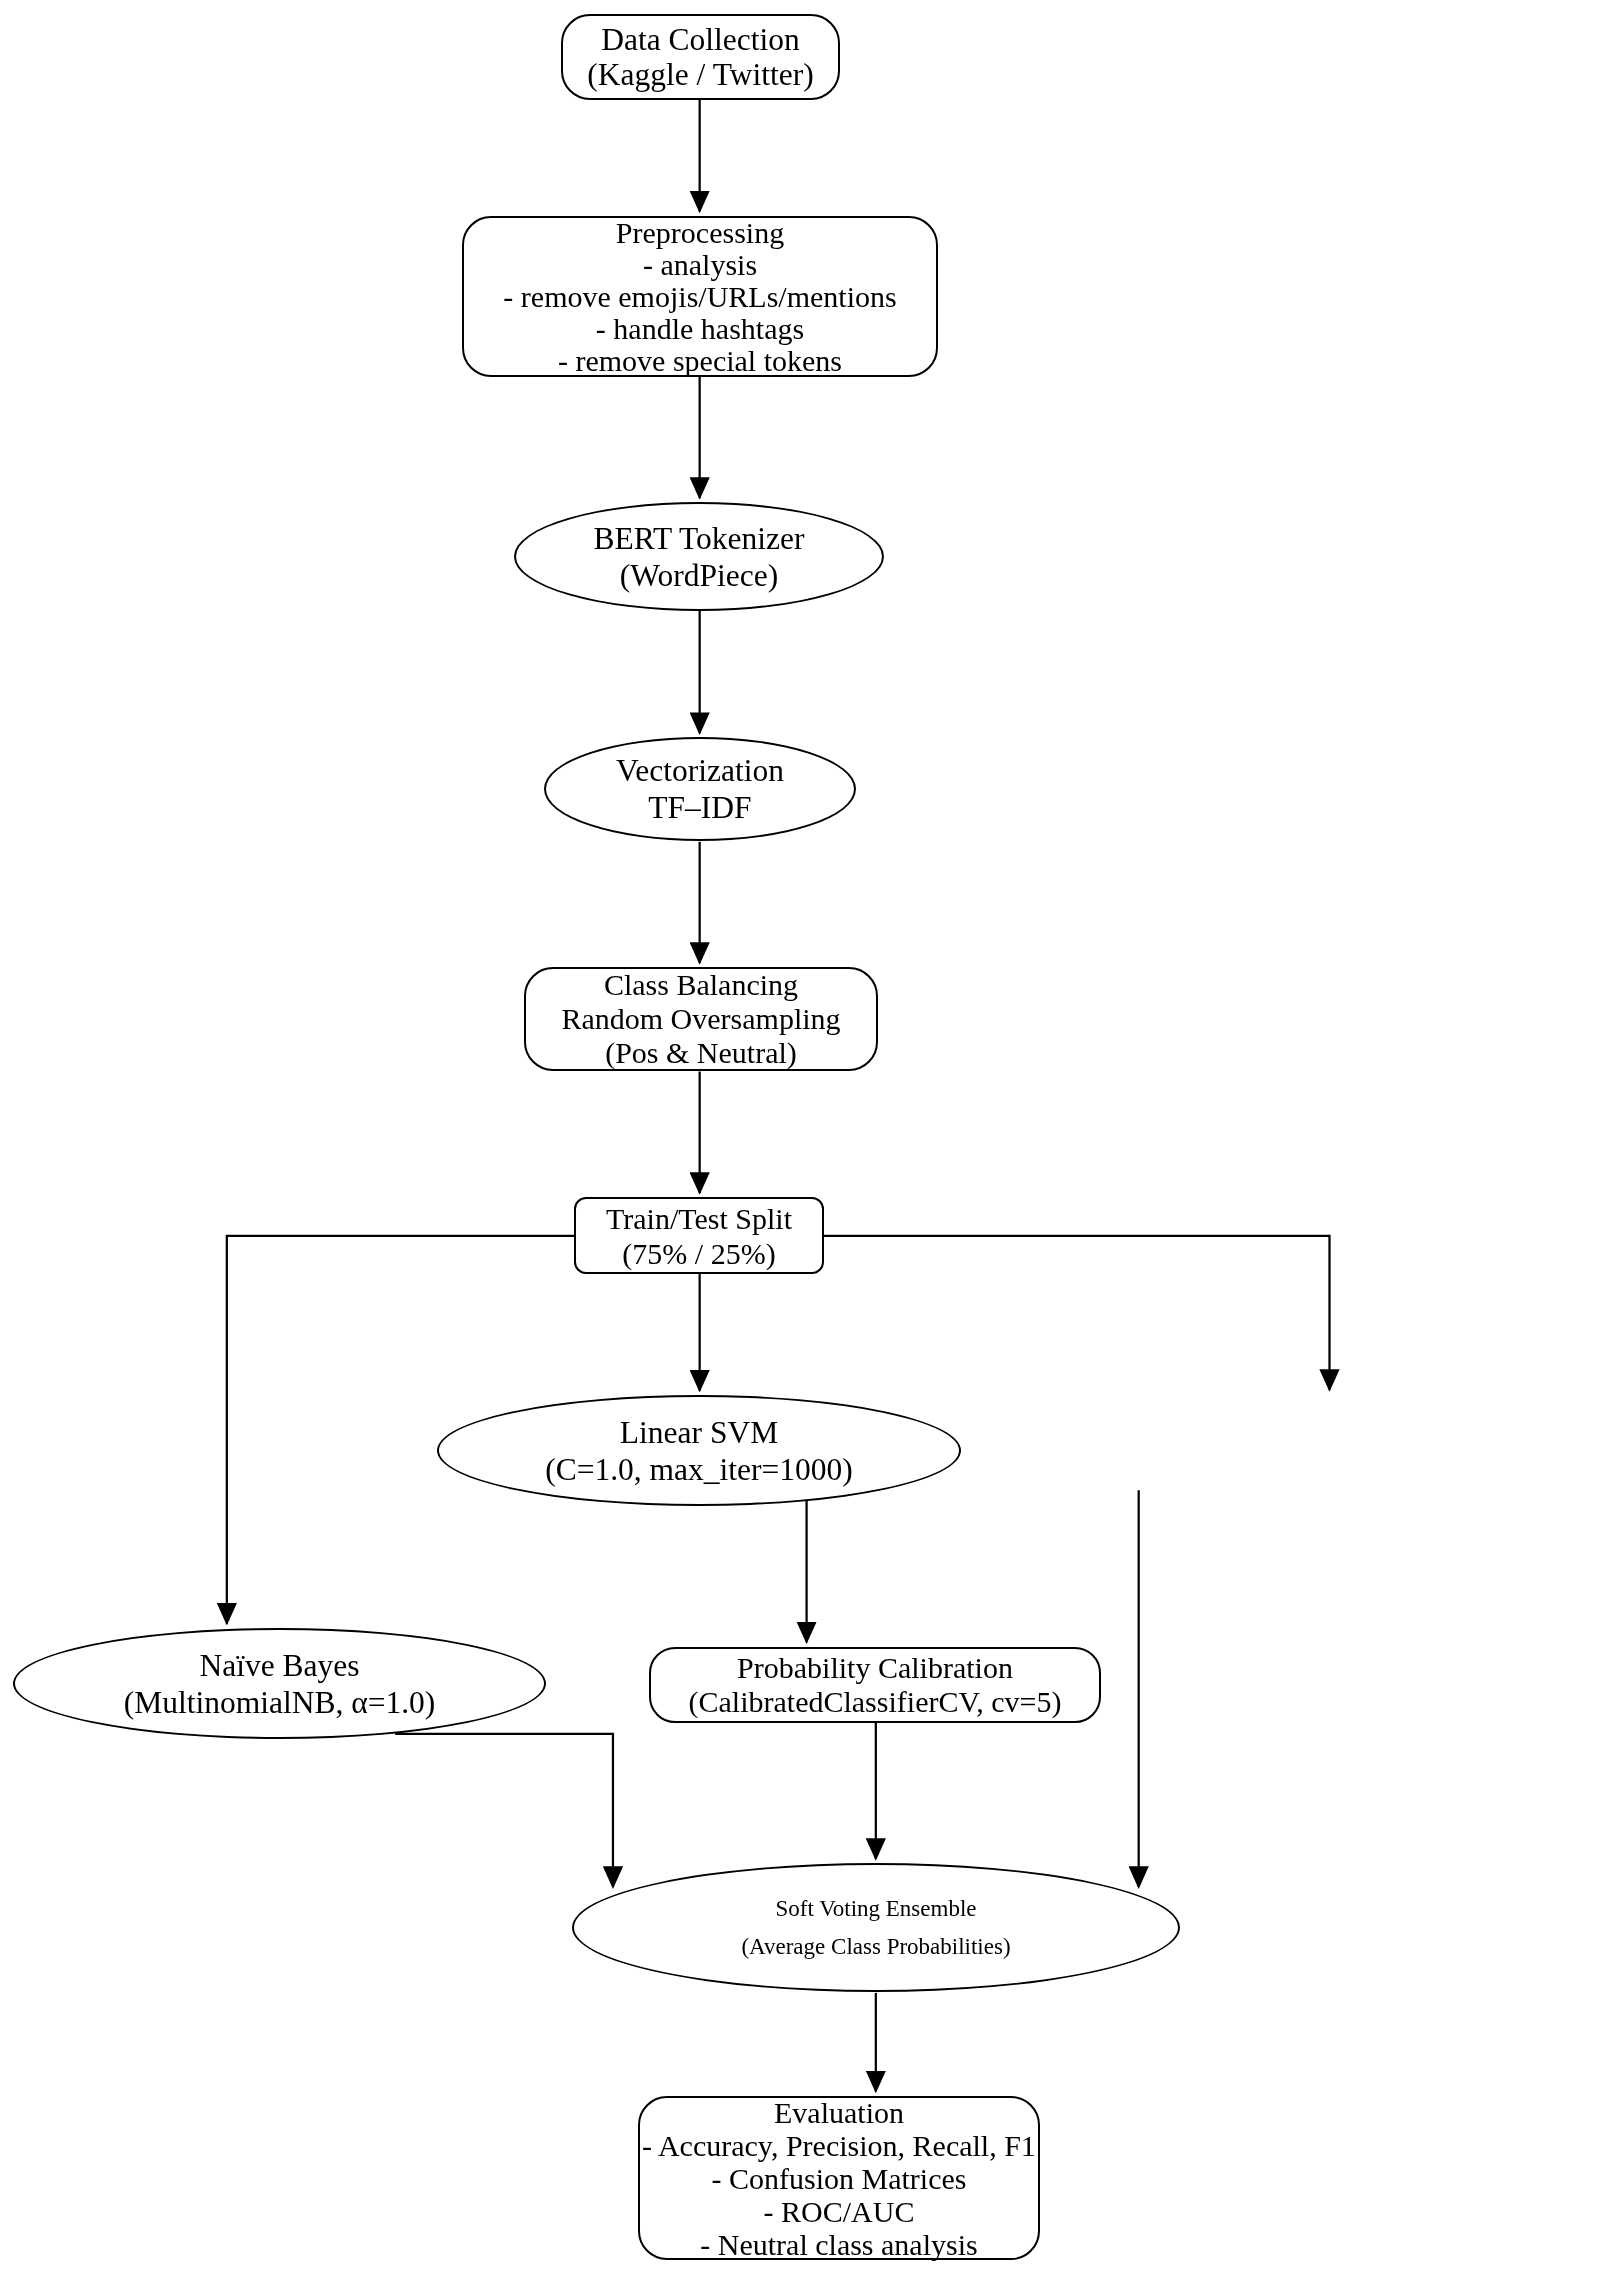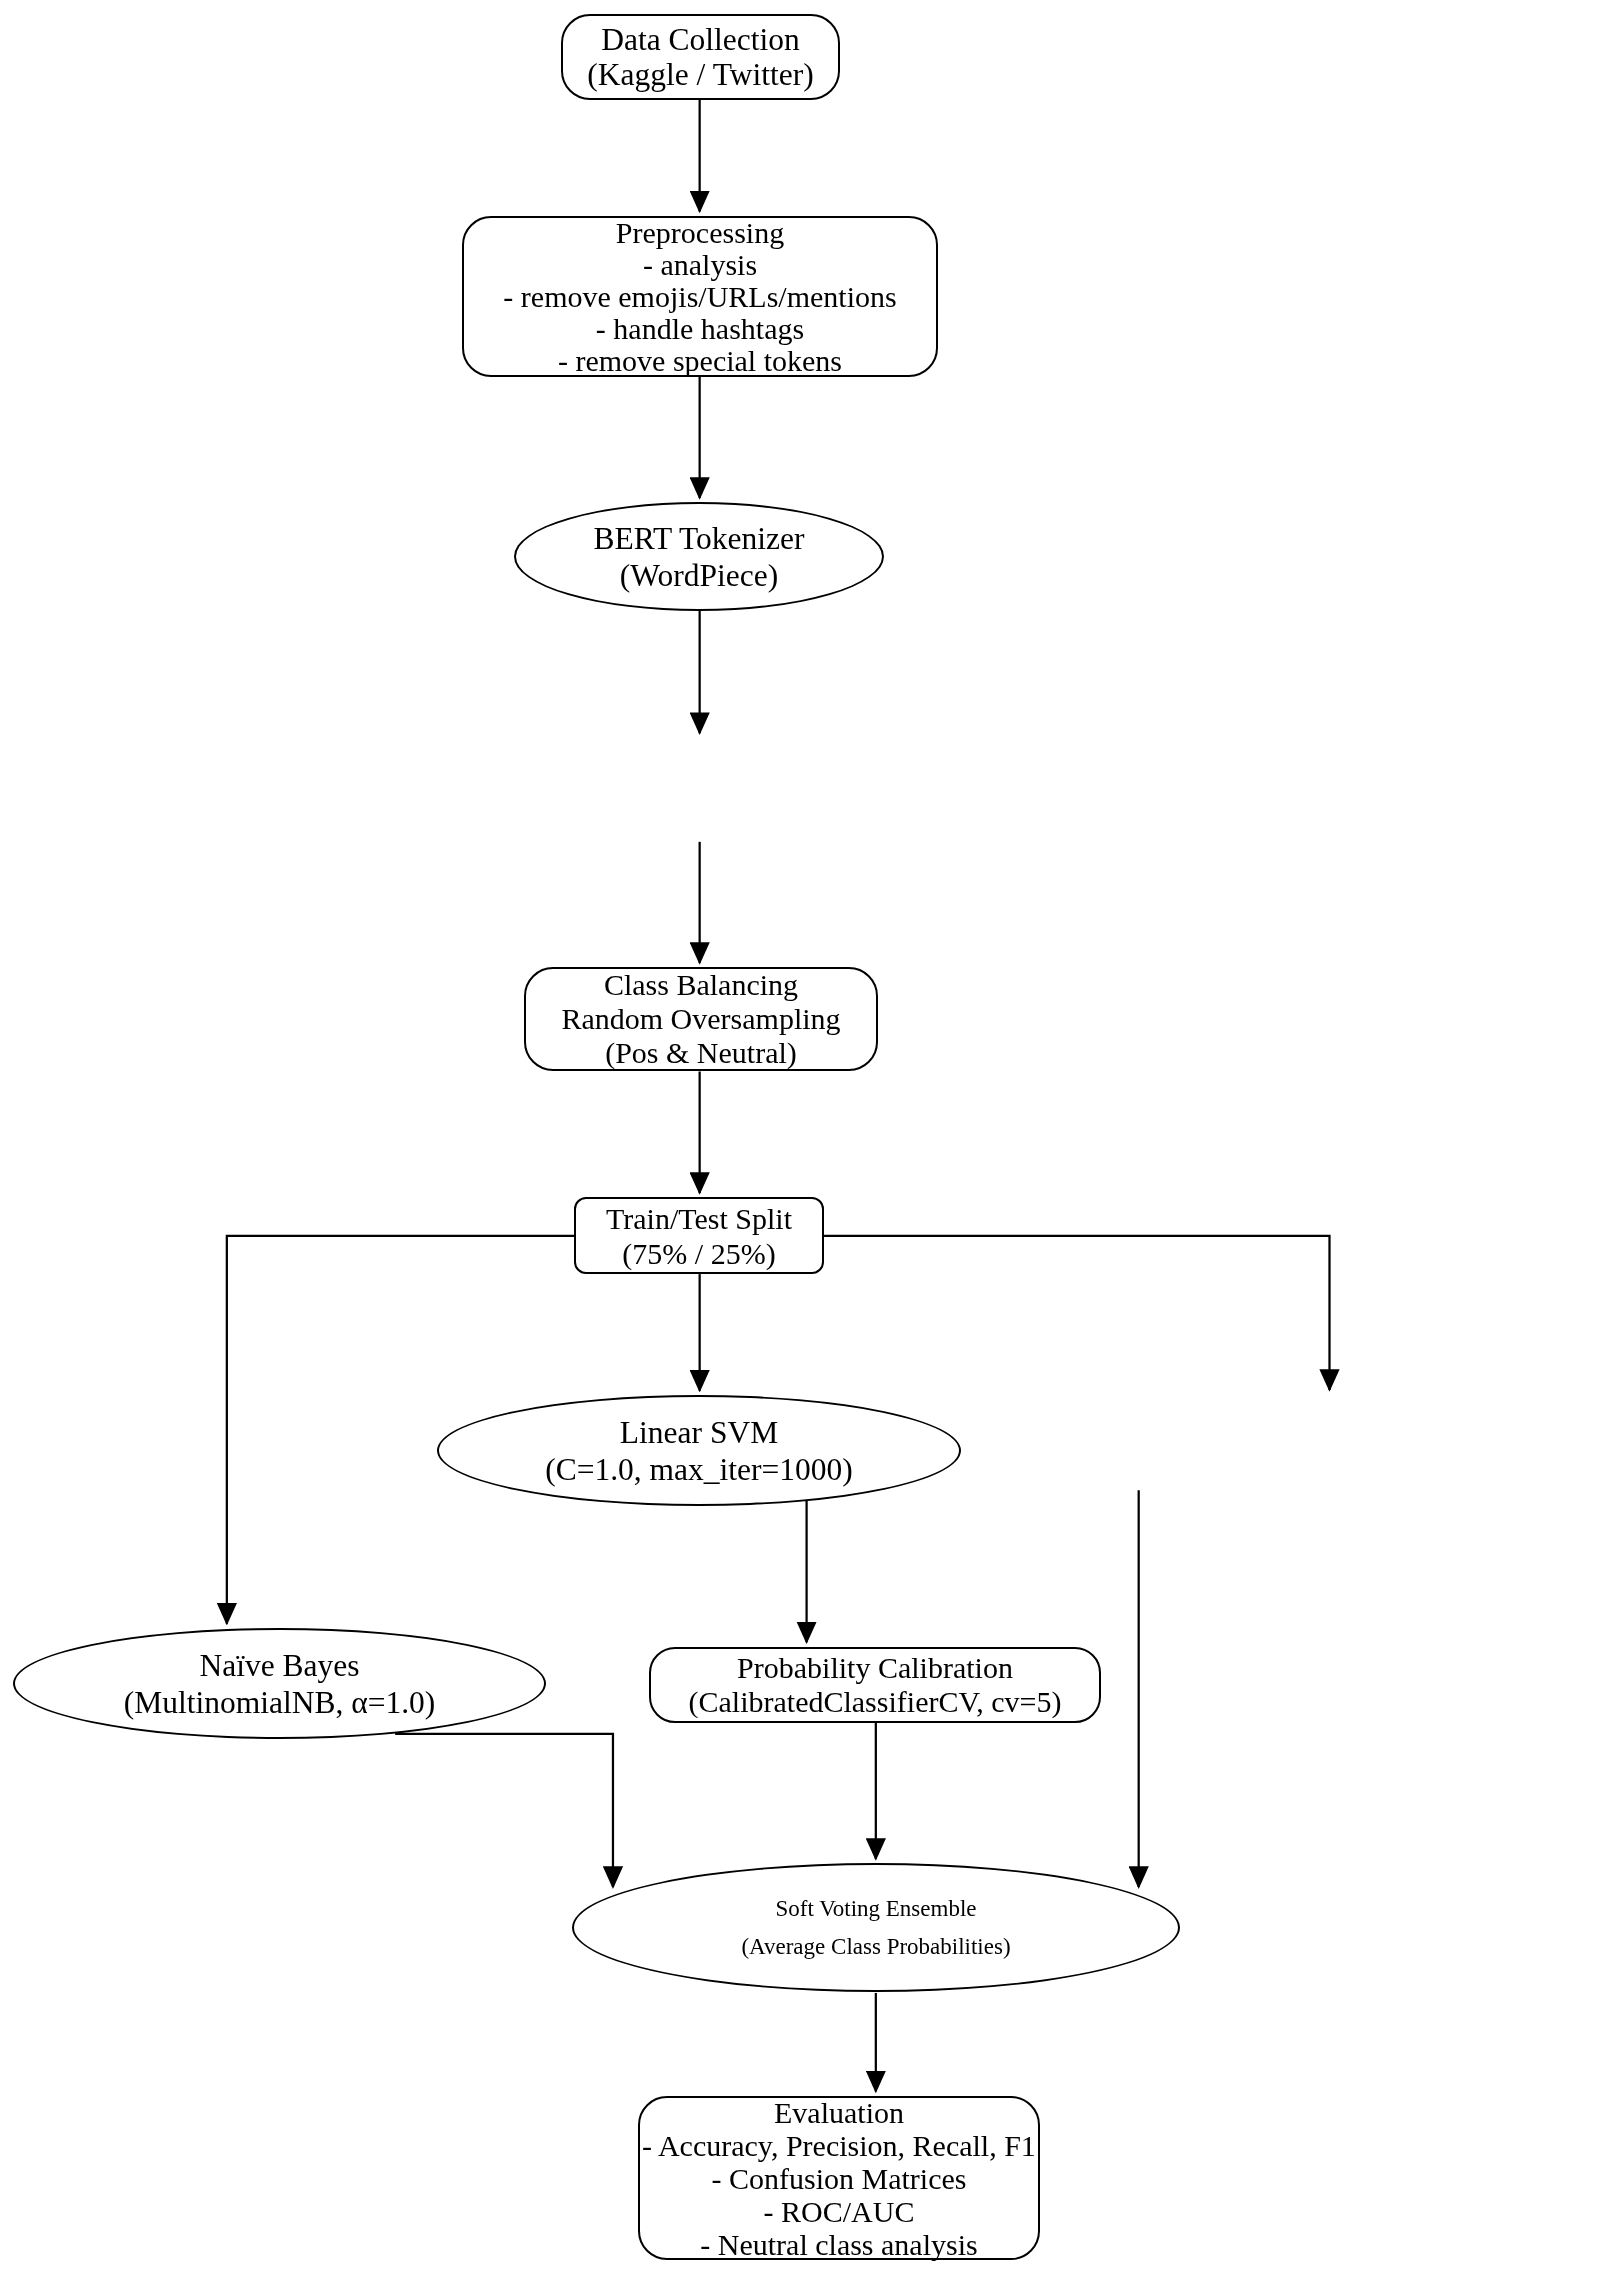--- a/index.html
+++ b/index.html
@@ -66,20 +66,24 @@
     <div class="line">- remove emojis/URLs/mentions</div>
     <div class="line">- handle hashtags</div>
     <div class="line">- remove special tokens</div>
   </div>
 
   <div class="node ellipse" style="left:514px;top:502px;width:370px;height:109px;font-size:31.5px;line-height:37px;">
     <div class="line">BERT Tokenizer</div>
     <div class="line">(WordPiece)</div>
   </div>
 
+  <div class="node ellipse" style="left:544px;top:737px;width:312px;height:104px;font-size:31.5px;line-height:37px;">
+    <div class="line">Vectorization</div>
+    <div class="line">TF–IDF</div>
+  </div>
 
   <div class="node rect" style="left:524px;top:967px;width:354px;height:104px;font-size:30px;line-height:34px;">
     <div class="line">Class Balancing</div>
     <div class="line">Random Oversampling</div>
     <div class="line">(Pos &amp; Neutral)</div>
   </div>
 
   <div class="node rect" style="left:574px;top:1197px;width:250px;height:77px;font-size:30px;line-height:35px;border-radius:12px;">
     <div class="line">Train/Test Split</div>
     <div class="line">(75% / 25%)</div>

